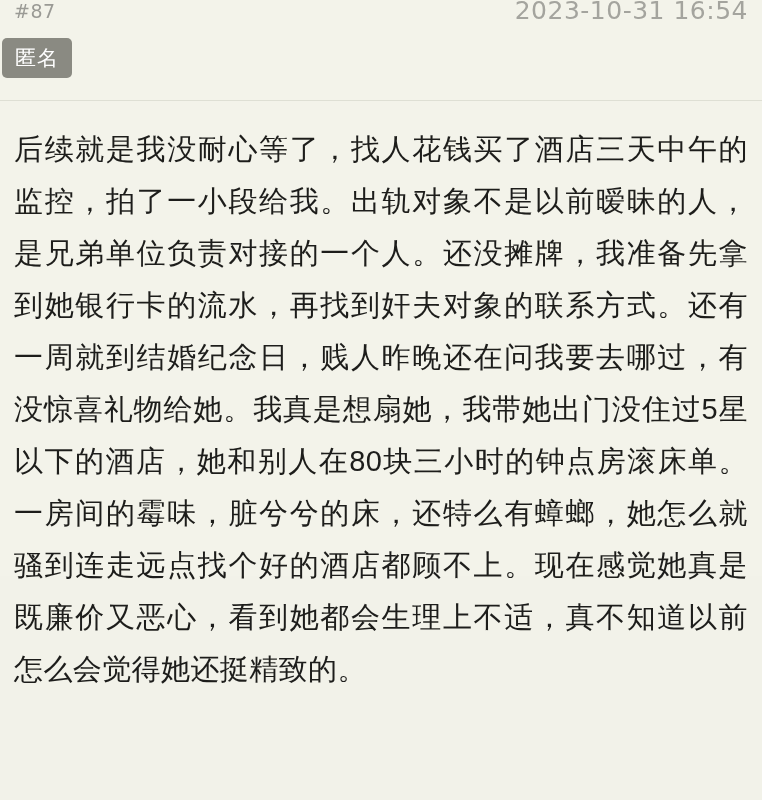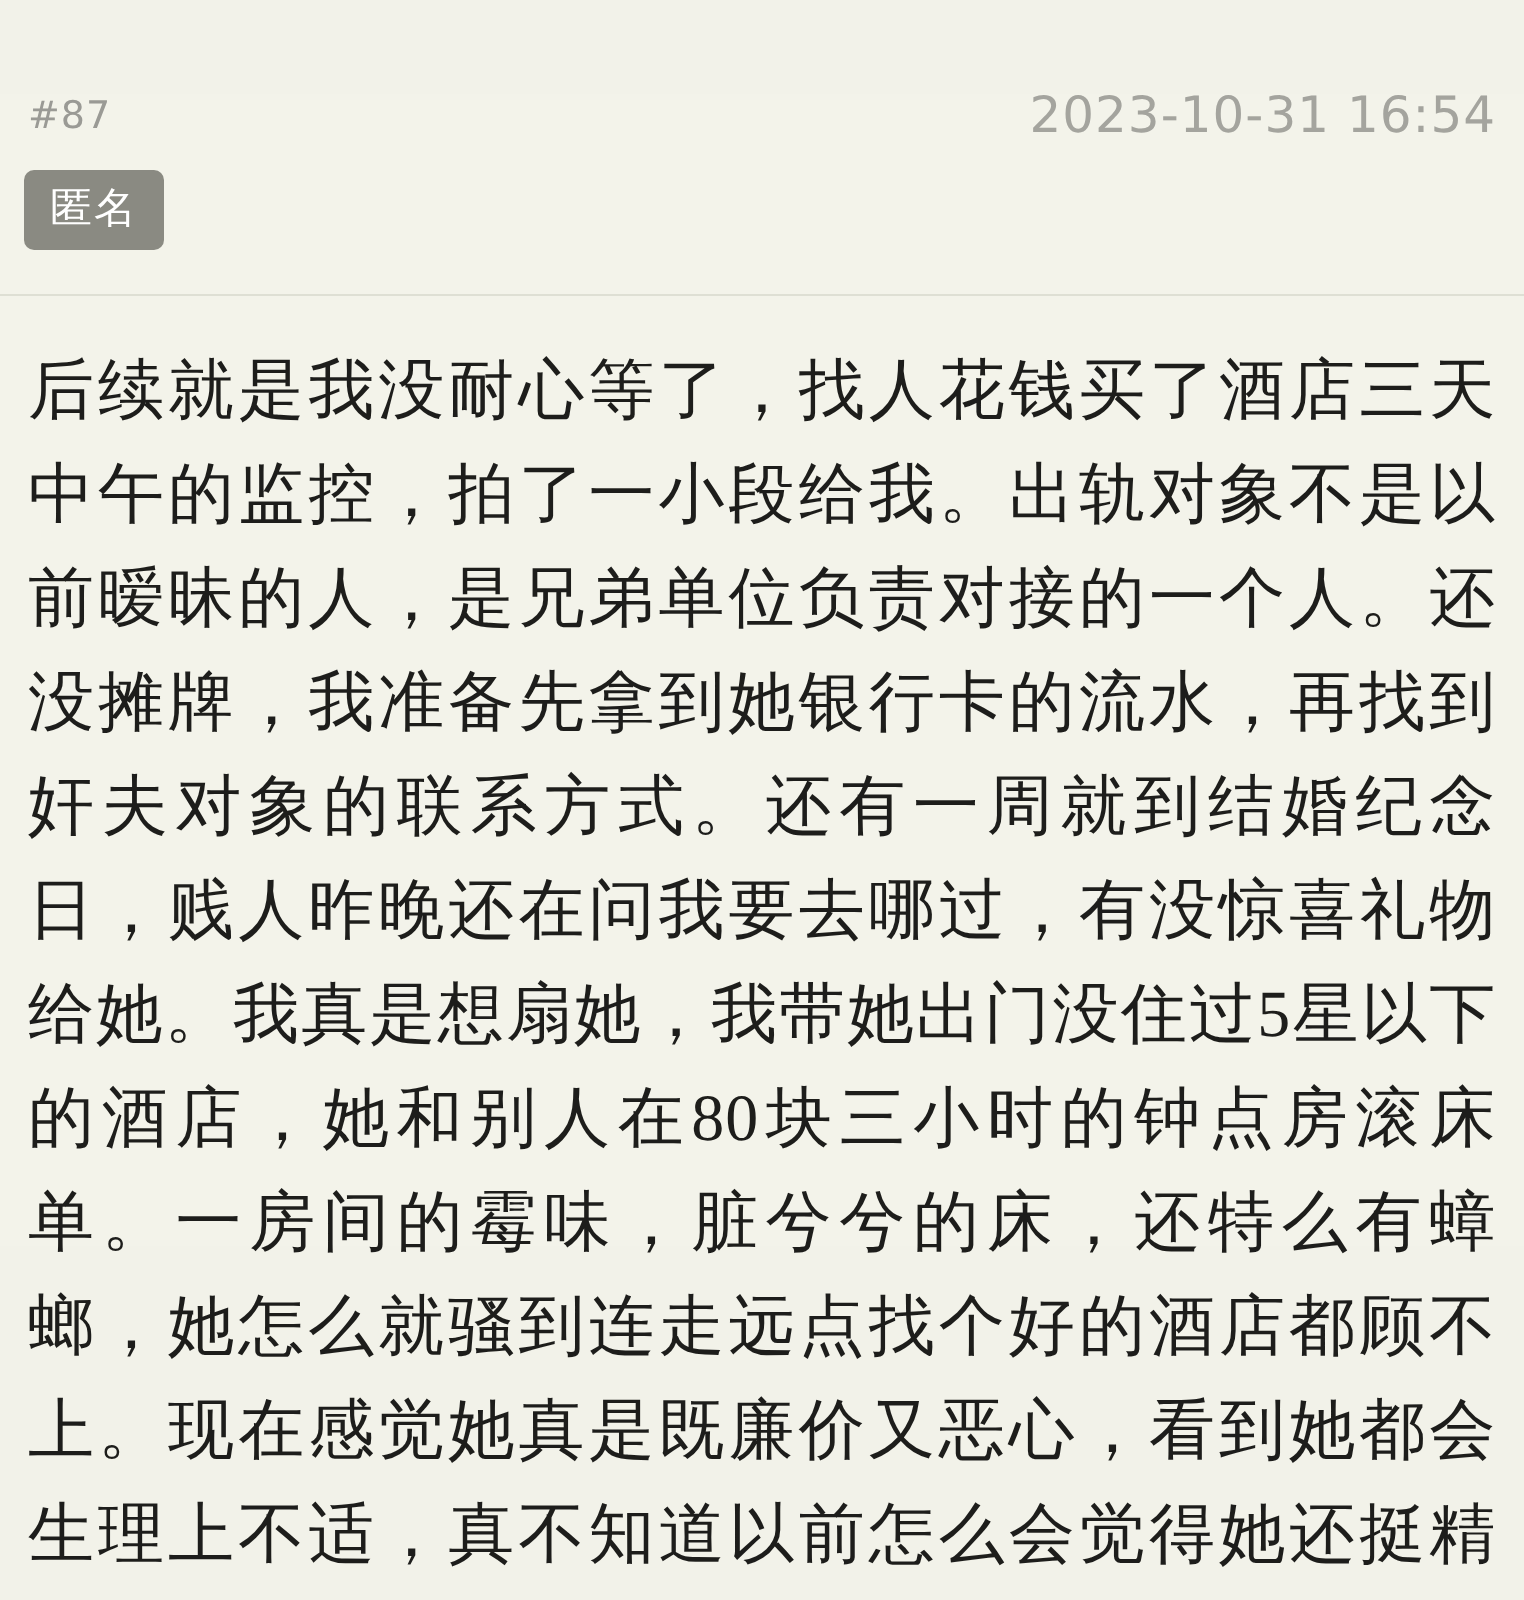--- a/index.html
+++ b/index.html
@@ -12,21 +12,20 @@
     background: #f2f2e9;
     font-family: "Liberation Sans", sans-serif;
     overflow: hidden;
   }
   .post {
     position: relative;
     width: 762px;
     height: 576px;
     box-sizing: border-box;
     background: #f3f3ea;
-    margin-top: 47px;
   }
   .meta-row {
     position: relative;
     height: 30px;
     padding: 0 14px;
     display: flex;
     align-items: flex-start;
     justify-content: space-between;
     box-sizing: border-box;
   }
@@ -38,47 +37,47 @@
     font-family: "DejaVu Sans", sans-serif;
   }
   .post-time {
     font-size: 25px;
     color: #a4a49e;
     letter-spacing: 0.5px;
     line-height: 22px;
     font-family: "DejaVu Sans", sans-serif;
   }
   .author-row {
-    padding: 8px 14px 0 12px;
+    padding: 8px 14px 0 2px;
   }
   .author-badge {
     display: inline-block;
     background: #8a8a82;
     color: #ffffff;
     font-size: 21px;
     line-height: 1;
     padding: 9px 13px 10px 13px;
     border-radius: 5px;
     letter-spacing: 1px;
   }
   .divider {
     margin: 22px 0 0 0;
     height: 1px;
     background: #dedfd4;
     width: 100%;
   }
   .body-text {
     padding: 22px 14px 0 14px;
-    font-size: 33px;
+    font-size: 29px;
     line-height: 52px;
     color: #1d1d1b;
     letter-spacing: 0.4px;
     text-align: justify;
     word-break: break-all;
-    font-family: Liberation Serif, serif;
+    font-family: Liberation Sans, sans-serif;
   }
 </style>
 </head>
 <body>
 
 <div class="post">
 
   <div class="meta-row">
     <span class="post-number">#87</span>
     <span class="post-time">2023-10-31 16:54</span>

